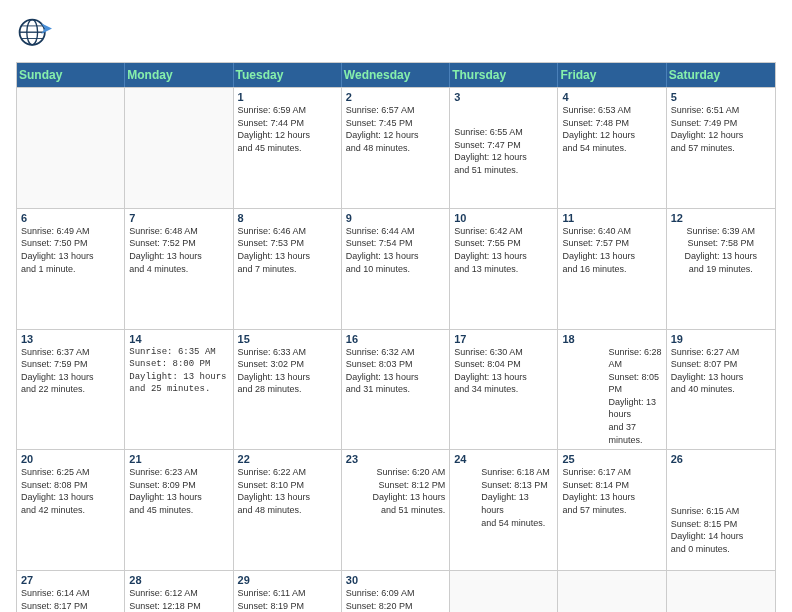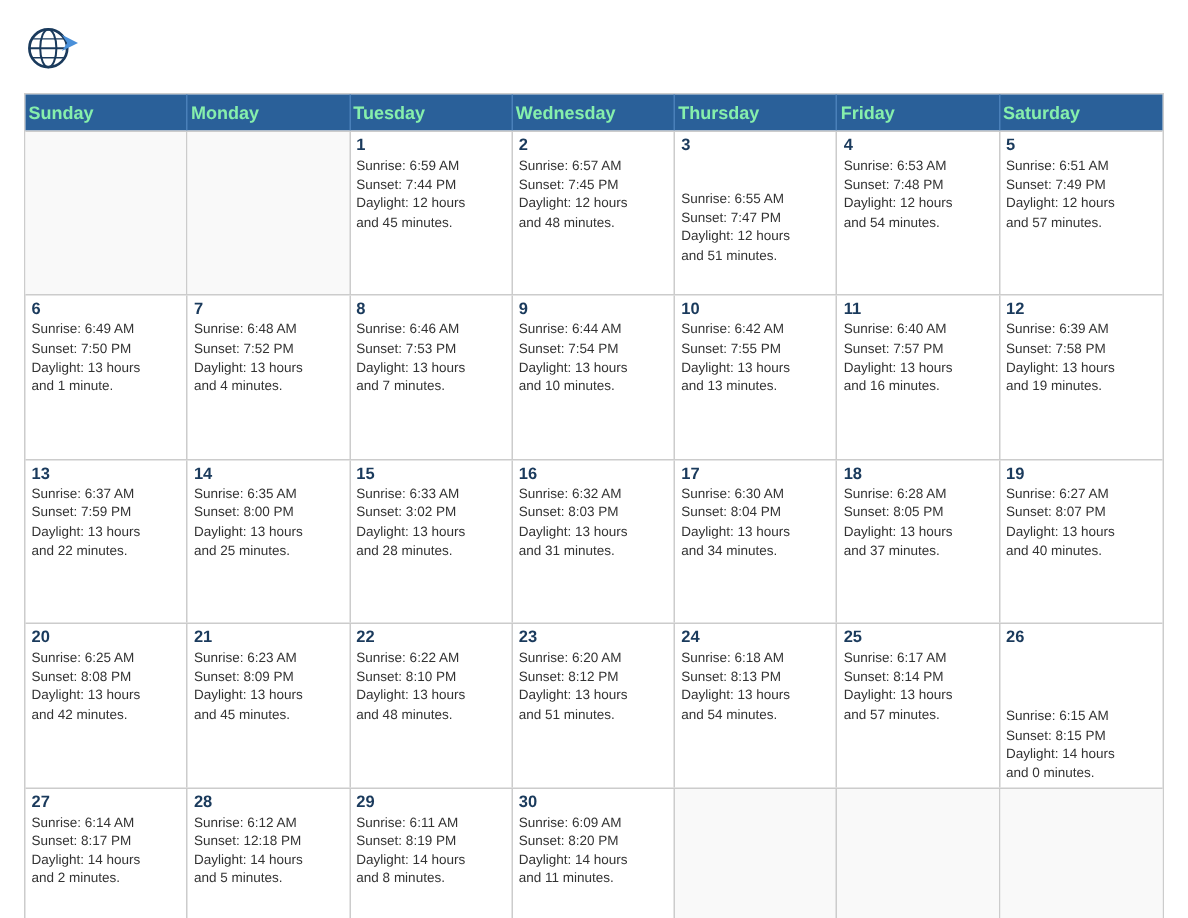--- a/index.html
+++ b/index.html
@@ -229,37 +229,37 @@
           </div>
           <div class="cal-cell">
             <span class="day-num">11</span>
             <div class="day-info" style="white-space: pre-line;">Sunrise: 6:40 AM
 Sunset: 7:57 PM
 Daylight: 13 hours
 and 16 minutes.</div>
           </div>
           <div class="cal-cell">
             <span class="day-num">12</span>
-            <div class="day-info" style="white-space: pre-line;">Sunrise: 6:39 AM
+            <div class="day-info" style="white-space: pre-line; text-align: center;">Sunrise: 6:39 AM
 Sunset: 7:58 PM
 Daylight: 13 hours
 and 19 minutes.</div>
           </div>
         </div>
         <div class="cal-row">
           <div class="cal-cell">
             <span class="day-num">13</span>
             <div class="day-info" style="white-space: pre-line;">Sunrise: 6:37 AM
 Sunset: 7:59 PM
 Daylight: 13 hours
 and 22 minutes.</div>
           </div>
           <div class="cal-cell">
             <span class="day-num">14</span>
-            <div class="day-info" style="white-space: pre-line;">Sunrise: 6:35 AM
+            <div class="day-info" style="white-space: pre-line; font-family: Liberation Mono, monospace;">Sunrise: 6:35 AM
 Sunset: 8:00 PM
 Daylight: 13 hours
 and 25 minutes.</div>
           </div>
           <div class="cal-cell">
             <span class="day-num">15</span>
             <div class="day-info" style="white-space: pre-line;">Sunrise: 6:33 AM
 Sunset: 3:02 PM
 Daylight: 13 hours
 and 28 minutes.</div>
@@ -273,21 +273,21 @@
           </div>
           <div class="cal-cell">
             <span class="day-num">17</span>
             <div class="day-info" style="white-space: pre-line;">Sunrise: 6:30 AM
 Sunset: 8:04 PM
 Daylight: 13 hours
 and 34 minutes.</div>
           </div>
           <div class="cal-cell">
             <span class="day-num">18</span>
-            <div class="day-info" style="white-space: pre-line;">Sunrise: 6:28 AM
+            <div class="day-info" style="white-space: pre-line; margin-left: 46px;">Sunrise: 6:28 AM
 Sunset: 8:05 PM
 Daylight: 13 hours
 and 37 minutes.</div>
           </div>
           <div class="cal-cell">
             <span class="day-num">19</span>
             <div class="day-info" style="white-space: pre-line;">Sunrise: 6:27 AM
 Sunset: 8:07 PM
 Daylight: 13 hours
 and 40 minutes.</div>
@@ -310,28 +310,28 @@
           </div>
           <div class="cal-cell">
             <span class="day-num">22</span>
             <div class="day-info" style="white-space: pre-line;">Sunrise: 6:22 AM
 Sunset: 8:10 PM
 Daylight: 13 hours
 and 48 minutes.</div>
           </div>
           <div class="cal-cell">
             <span class="day-num">23</span>
-            <div class="day-info" style="white-space: pre-line;">Sunrise: 6:20 AM
+            <div class="day-info" style="white-space: pre-line; text-align: right;">Sunrise: 6:20 AM
 Sunset: 8:12 PM
 Daylight: 13 hours
 and 51 minutes.</div>
           </div>
           <div class="cal-cell">
             <span class="day-num">24</span>
-            <div class="day-info" style="white-space: pre-line;">Sunrise: 6:18 AM
+            <div class="day-info" style="white-space: pre-line; margin-left: 27px;">Sunrise: 6:18 AM
 Sunset: 8:13 PM
 Daylight: 13 hours
 and 54 minutes.</div>
           </div>
           <div class="cal-cell">
             <span class="day-num">25</span>
             <div class="day-info" style="white-space: pre-line;">Sunrise: 6:17 AM
 Sunset: 8:14 PM
 Daylight: 13 hours
 and 57 minutes.</div>

